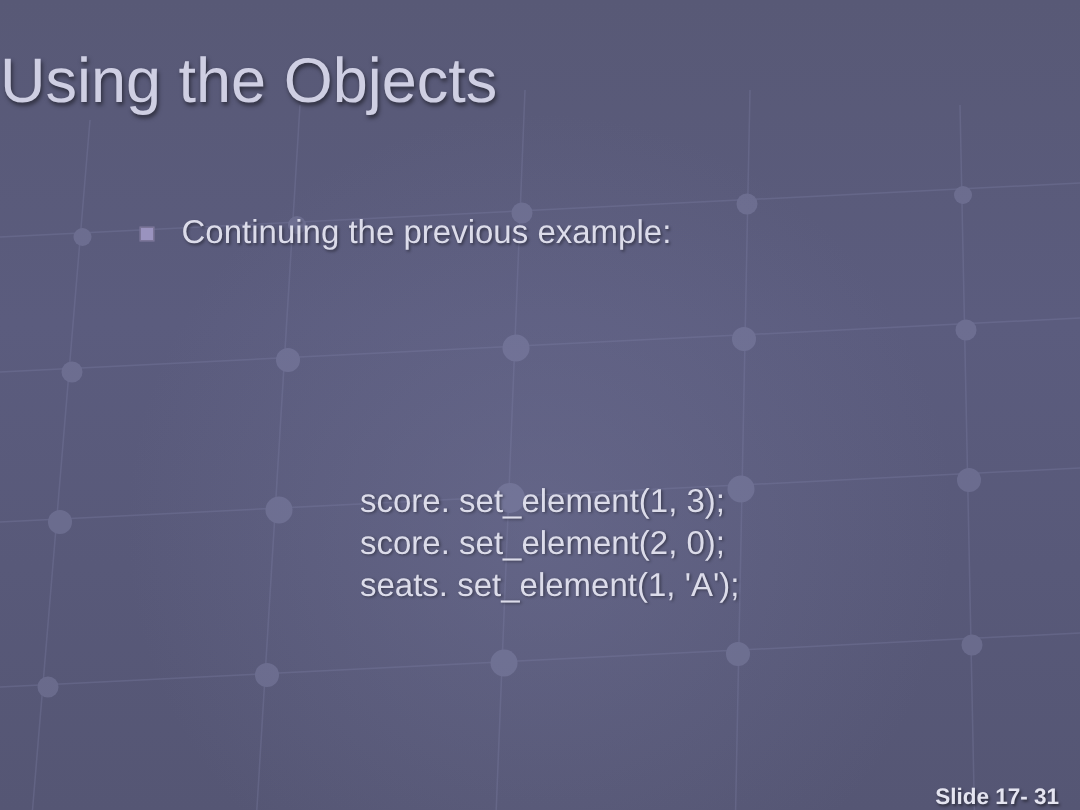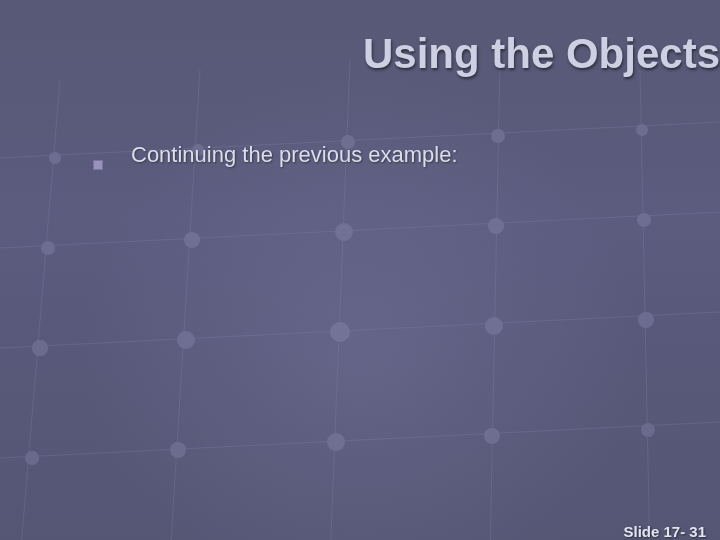--- a/index.html
+++ b/index.html
@@ -26,24 +26,24 @@
     inset: 0;
     pointer-events: none;
     opacity: 0.28;
   }
   .lattice svg { width: 100%; height: 100%; }
   .title {
     position: absolute;
     top: 30px;
     left: 0;
     right: 0;
-    text-align: right;
+    text-align: left;
     font-size: 42px;
     color: #cfcfe3;
-    font-weight: 700;
+    font-weight: 400;
     text-shadow: 1px 2px 3px rgba(0,0,0,0.5);
   }
   .body {
     position: absolute;
     top: 135px;
     left: 55px;
     right: 40px;
   }
   .li1 {
     display: flex;
@@ -60,22 +60,22 @@
     flex: none;
   }
   .li1-text {
     font-size: 24px;
     line-height: 1.28;
     color: #dcdcea;
     text-shadow: 1px 1px 2px rgba(0,0,0,0.4);
   }
   .li2 {
     display: flex;
-    align-items: flex-end;
-    gap: 28px;
+    align-items: flex-start;
+    gap: 18px;
     margin-left: 38px;
     margin-top: 6px;
   }
   .bullet-sq2 {
     width: 8px;
     height: 8px;
     margin-top: 10px;
     background: #9a93bf;
     border: 1px solid rgba(0,0,0,0.2);
     flex: none;
@@ -152,16 +152,19 @@
 
   <div class="title">Using the Objects</div>
 
   <div class="body">
     <div class="li2">
       <div class="bullet-sq2"></div>
       <div class="li2-text">Continuing the previous example:</div>
     </div>
   </div>
 
+  <div class="code-block"><span>score. set_element(1, 3);</span>
+<span>score. set_element(2, 0);</span>
+<span>seats. set_element(1, 'A');</span></div>
 
   <div class="footer">Slide 17- 31</div>
 
 </div>
 
 </body></html>

